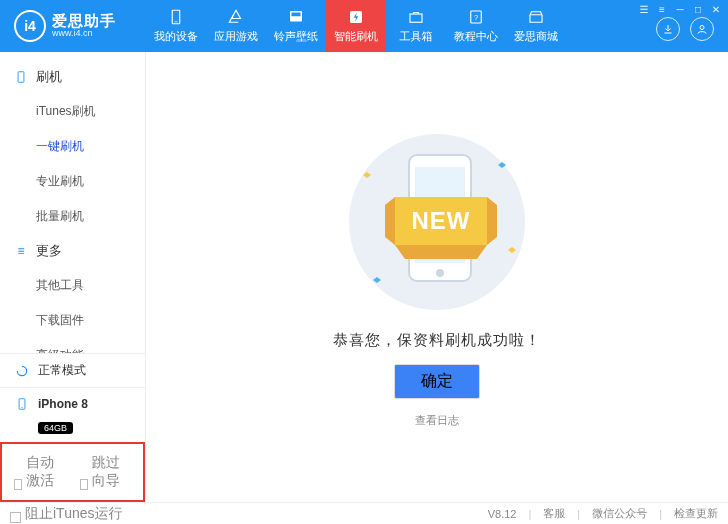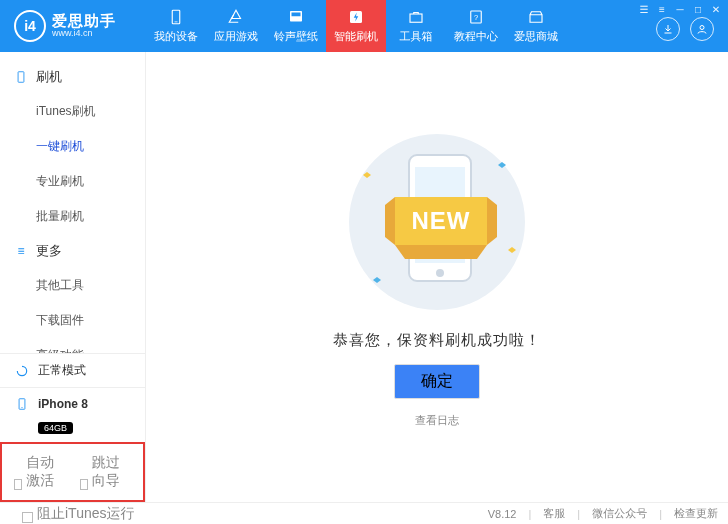--- a/index.html
+++ b/index.html
@@ -40,21 +40,21 @@
 .chk-box { width: 11px; height: 11px; border: 1px solid #bbb; }
 .red-box { border: 2px solid #e53935; }
 
 .main { flex: 1; display: flex; flex-direction: column; align-items: center; justify-content: center; gap: 14px; padding: 20px; }
 .illus { width: 200px; height: 190px; position: relative; }
 .success-text { font-size: 15px; color: #333; letter-spacing: 1px; }
 .ok-btn { border: 1px solid #ddd; background: #3b82f6; padding: 6px 26px; font-size: 16px; cursor: pointer; border-radius: 2px; }
 .link { color: #888; font-size: 11px; cursor: pointer; }
 
 .footer { height: 22px; border-top: 1px solid #eee; display: flex; align-items: center; font-size: 11px; color: #888; padding: 0 10px; justify-content: space-between; }
-.footer-left { display: flex; align-items: center; gap: 4px; margin-left: 12px; }
+.footer-left { display: flex; align-items: center; gap: 4px; }
 .footer-right { display: flex; align-items: center; gap: 12px; }
 .footer-sep { color: #ccc; }
 .nav-svg { fill: #fff; }
 </style>
 </head>
 <body>
 
 <div class="header">
   <div class="logo-area">
     <div class="logo-circle">i4</div>

